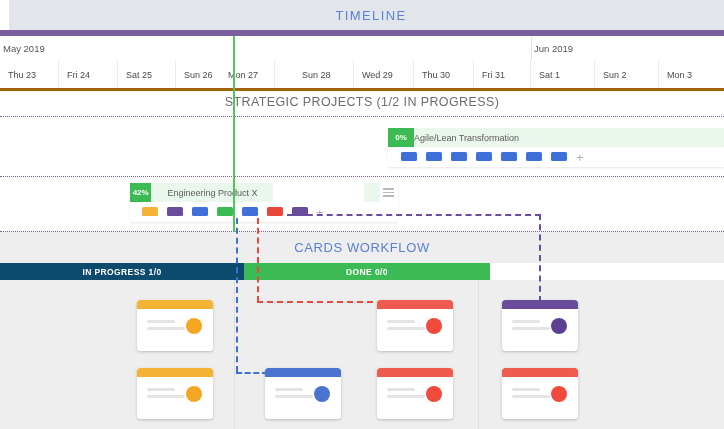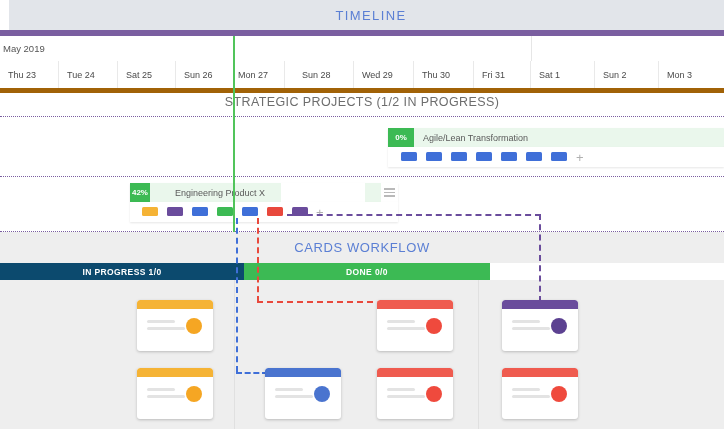--- a/index.html
+++ b/index.html
@@ -32,21 +32,21 @@
   }
   .monthcell{
     position:absolute;top:0;height:25px;display:flex;align-items:center;
     font-size:9.5px;color:#555;padding-left:3px;box-sizing:border-box;
   }
   .monthsep{position:absolute;top:0;width:1px;height:25px;background:#e6e6e6;}
 
   
   .dayrow{
     position:absolute;left:0;top:61px;width:724px;height:27px;
-    background:#fff;border-bottom:5px solid #a16207;
+    background:#fff;border-bottom:3px solid #a16207;
   }
   .daycell{
     position:absolute;top:0;height:27px;box-sizing:border-box;
     border-right:1px solid #e9e9e9;
     display:flex;align-items:center;padding-left:8px;
     font-size:9px;color:#4a4a4a;
   }
 
   
   .sp-title{
@@ -63,21 +63,21 @@
   .proj{position:absolute;}
   .proj-head{
     position:absolute;top:0;height:19px;display:flex;align-items:stretch;
     background:#eaf7ec;box-shadow:0 1px 2px rgba(0,0,0,.12);border-radius:1px;
   }
   .proj-pct{
     width:26px;background:#3cba54;color:#fff;font-size:8px;font-weight:bold;
     display:flex;align-items:center;justify-content:center;
   }
   .proj-name{
-    flex:1;display:flex;align-items:center;padding-left:9px;
+    flex:1;display:flex;align-items:center;
     font-size:9px;color:#5a5a5a;white-space:nowrap;
   }
   .proj-white{background:#fff;}
   .hamb{
     width:22px;display:flex;flex-direction:column;justify-content:center;
     align-items:center;gap:2px;background:#fff;
   }
   .hamb i{display:block;width:11px;height:1.5px;background:#b9b9b9;}
 
   .proj-bars{
@@ -132,28 +132,29 @@
 <div id="app">
 
   <div class="titlebar">
     <span class="t">TIMELINE</span>
   </div>
   <div class="purplebar"></div>
 
   <div class="monthrow">
     <div class="monthcell" style="left:0px;width:531px;">May 2019</div>
     <div class="monthsep" style="left:531px;"></div>
+    <div class="monthcell" style="left:531px;width:193px;">Jun 2019</div>
   </div>
 
   <div class="dayrow">
     <div class="daycell" style="left:0px;width:59px;">Thu 23</div>
-    <div class="daycell" style="left:59px;width:59px;">Tue 24</div>
+    <div class="daycell" style="left:59px;width:59px;">Fri 24</div>
     <div class="daycell" style="left:118px;width:58px;">Sat 25</div>
     <div class="daycell" style="left:176px;width:58px;">Sun 26</div>
-    <div class="daycell" style="left:230px;width:55px;">Mon 27</div>
+    <div class="daycell" style="left:220px;width:55px;">Mon 27</div>
     <div class="daycell" style="left:294px;width:60px;">Sun 28</div>
     <div class="daycell" style="left:354px;width:60px;">Wed 29</div>
     <div class="daycell" style="left:414px;width:60px;">Thu 30</div>
     <div class="daycell" style="left:474px;width:57px;">Fri 31</div>
     <div class="daycell" style="left:531px;width:64px;">Sat 1</div>
     <div class="daycell" style="left:595px;width:64px;">Sun 2</div>
     <div class="daycell" style="left:659px;width:65px;border-right:none;">Mon 3</div>
   </div>
 
   <div class="sp-title">STRATEGIC PROJECTS (1/2 IN PROGRESS)</div>

